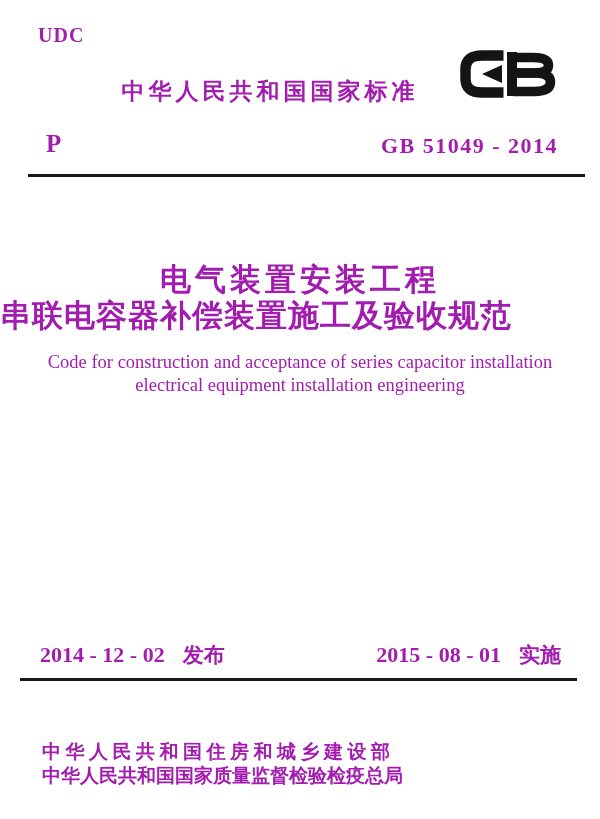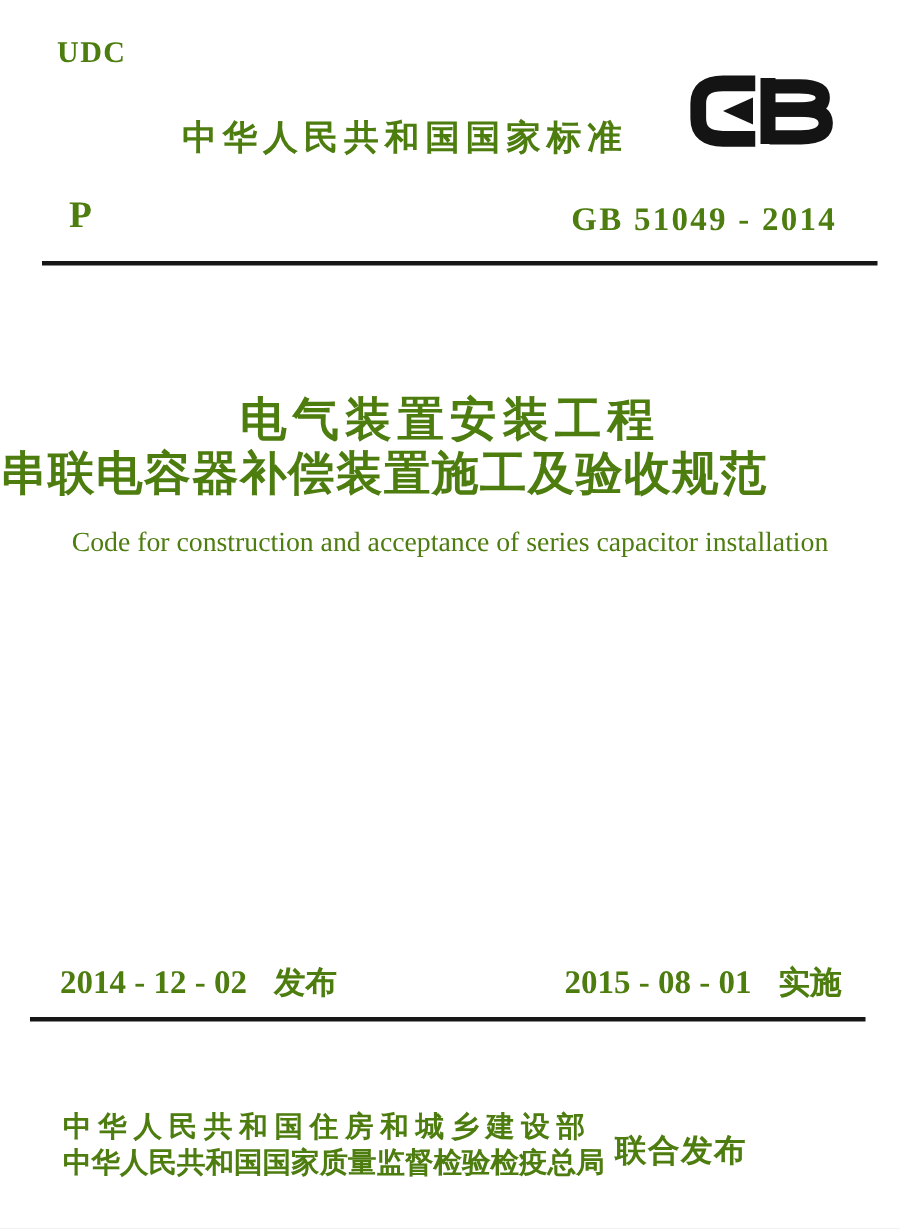--- a/index.html
+++ b/index.html
@@ -2,21 +2,21 @@
 <html><head>
 <meta charset="utf-8">
 <style>
   html, body { margin: 0; padding: 0; background: #e8e8e8; }
   .page {
     position: relative;
     width: 600px;
     height: 819px;
     margin: 0 auto;
     background: #ffffff;
-    color: #4d7c0f;
+    color: #a21caf;
     overflow: hidden;
     font-family: "Liberation Serif", serif;
   }
   .abs { position: absolute; }
 
   .udc {
     left: 38px; top: 24px;
     font-size: 20px; font-weight: bold;
     letter-spacing: 1px;
     font-family: "Liberation Serif", serif;
@@ -125,34 +125,34 @@
 
   <div class="abs std-number">GB 51049 - 2014</div>
 
   <div class="abs rule-top"></div>
 
   <div class="abs title-cn-1">电气装置安装工程</div>
   <div class="abs title-cn-2">串联电容器补偿装置施工及验收规范</div>
 
   <div class="abs title-en">
     <div>Code for construction and acceptance of series capacitor installation</div>
+    <div>electrical equipment installation engineering</div>
   </div>
 
   <div class="abs date-row-left">
     <span class="date-num">2014 - 12 - 02</span>
     <span class="date-label">发布</span>
   </div>
 
   <div class="abs date-row-right">
     <span class="date-num">2015 - 08 - 01</span>
     <span class="date-label">实施</span>
   </div>
 
   <div class="abs rule-bottom"></div>
 
   <div class="abs publishers">
     <div class="publisher-line-1">中华人民共和国住房和城乡建设部</div>
     <div class="publisher-line-2">中华人民共和国国家质量监督检验检疫总局</div>
   </div>
 
-  <div class="abs joint-release">联合发布</div>
 
 </div>
 
 </body></html>

